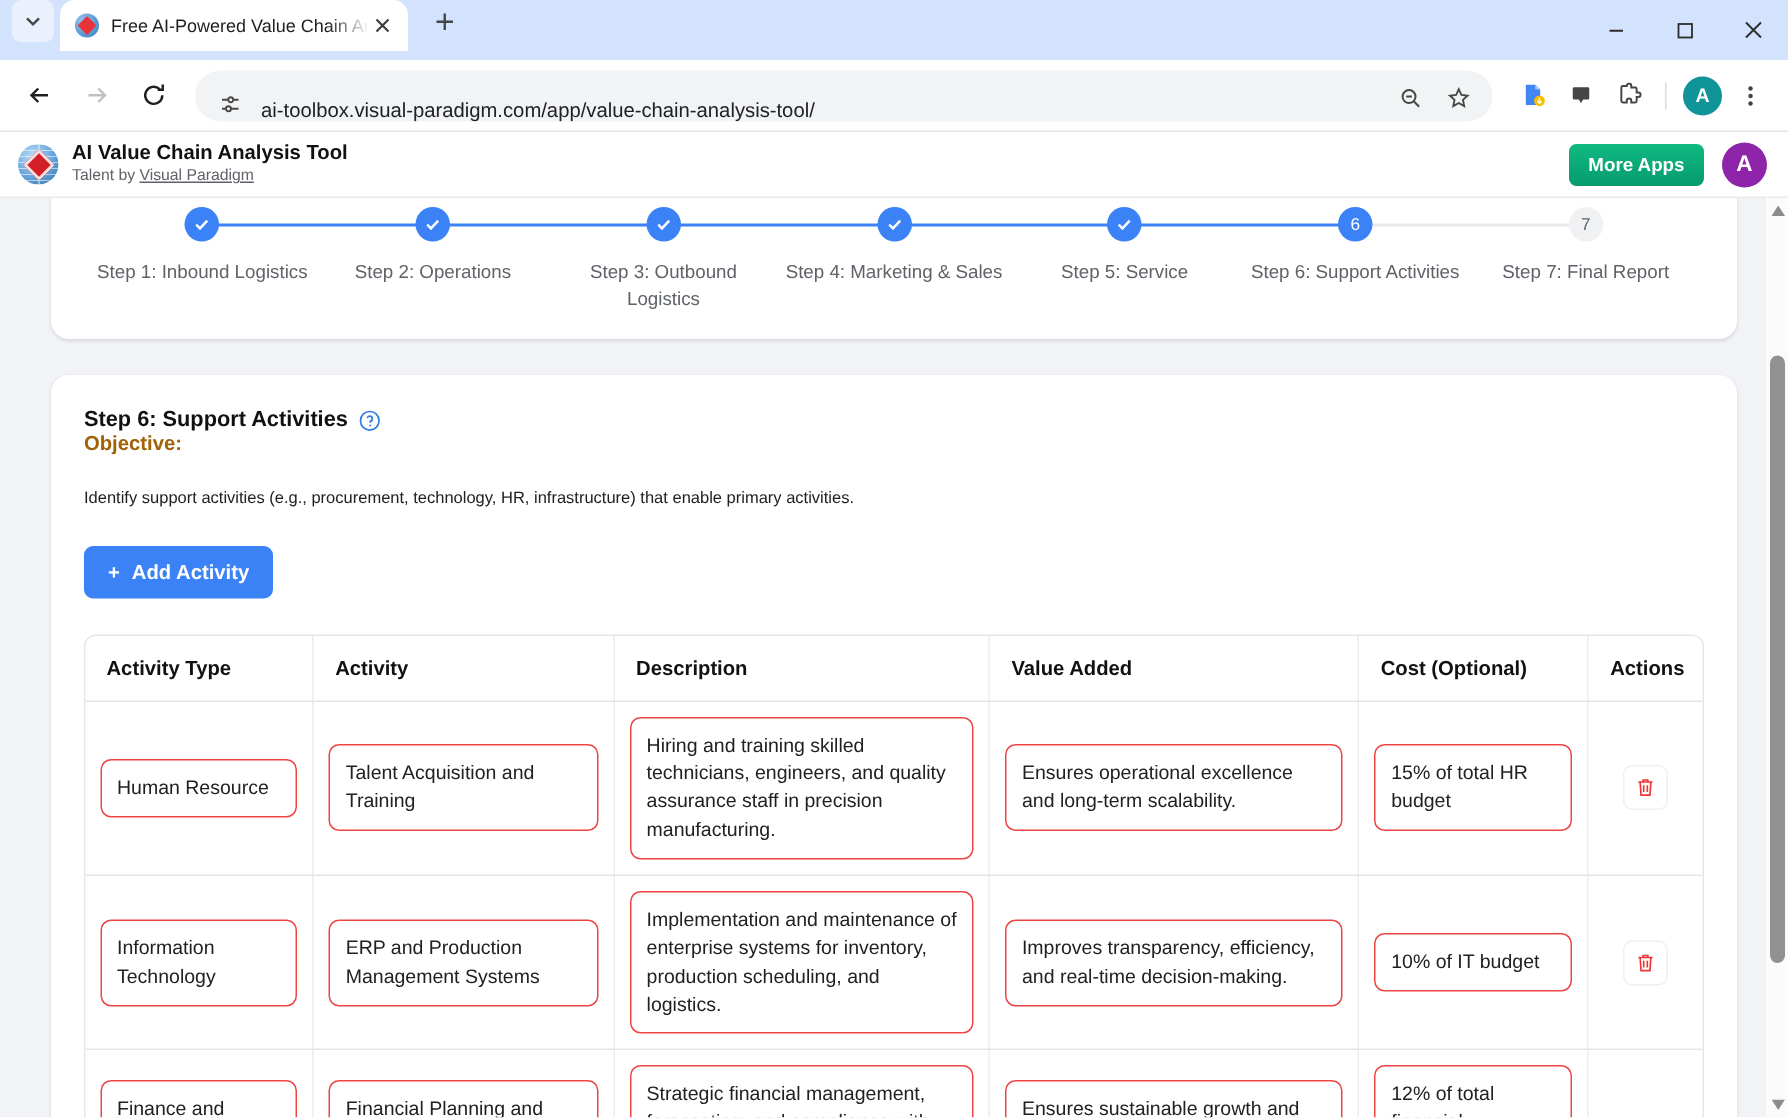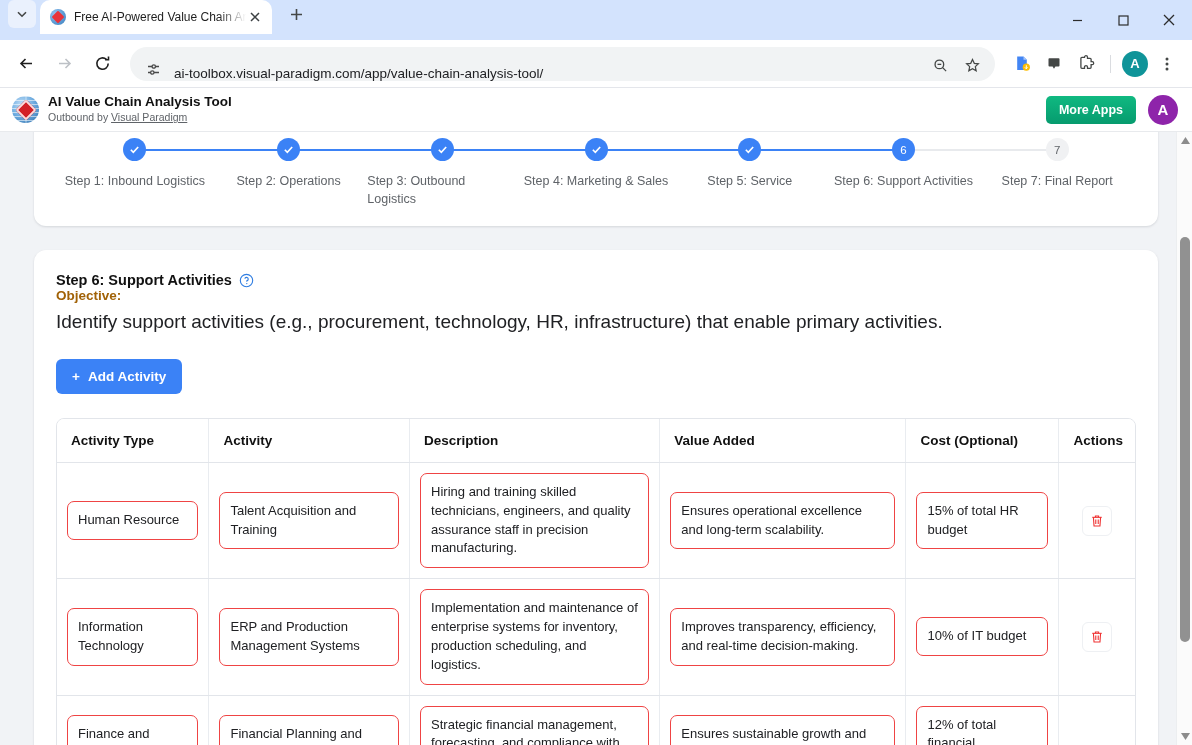--- a/index.html
+++ b/index.html
@@ -248,42 +248,42 @@
     height: 2px;
     background: #3b82f6;
     z-index: 1;
   }
   .step-line.inactive { background: #e8eaed; }
   .step:last-child .step-line { display: none; }
   .step-label {
     margin-top: 11px;
     font-size: 12.5px;
     color: #5f6368;
-    text-align: left;
+    text-align: center;
     line-height: 1.45;
     max-width: 150px;
   }
   .check-glyph { width: 11px; height: 11px; display:block; }
 
   
   .step-card {
     margin-top: 24px;
     padding: 22px 22px 0 22px;
   }
   .step-heading {
     display: flex; align-items: center; gap: 7px;
     font-size: 14.5px; font-weight: bold; color: #111;
   }
   .help-icon { width: 15px; height: 15px; display: block; color: #2f7de1; }
   .objective-label {
     font-size: 13.5px; font-weight: bold; color: #a16207;
   }
   .objective-text {
-    margin-top: 6px;
-    font-size: 19px; color: #202124; line-height: 1.4;
+    margin-top: 22px;
+    font-size: 11px; color: #202124; line-height: 1.4;
   }
   .add-activity {
     margin-top: 23px;
     background: #3b82f6;
     color: #ffffff;
     border: none;
     border-radius: 6px;
     font-size: 13.5px;
     font-weight: bold;
     padding: 10px 16px;
@@ -497,21 +497,21 @@
             <circle cx="8" cy="13" r="1.5"></circle>
           </svg>
       </div>
     </div>
   </div>
 
   <div class="app-header">
     <div class="app-logo"></div>
     <div class="app-title-wrap">
       <div class="app-title">AI Value Chain Analysis Tool</div>
-      <div class="app-sub"><span>Outbound by </span><a href="#">Visual Paradigm</a></div>
+      <div class="app-sub"><span>Talent by </span><a href="#">Visual Paradigm</a></div>
     </div>
     <div class="app-header-right">
       <button class="more-apps">More Apps</button>
       <div class="header-av">A</div>
     </div>
   </div>
 
   <div class="page">
     <div class="page-inner">
 

